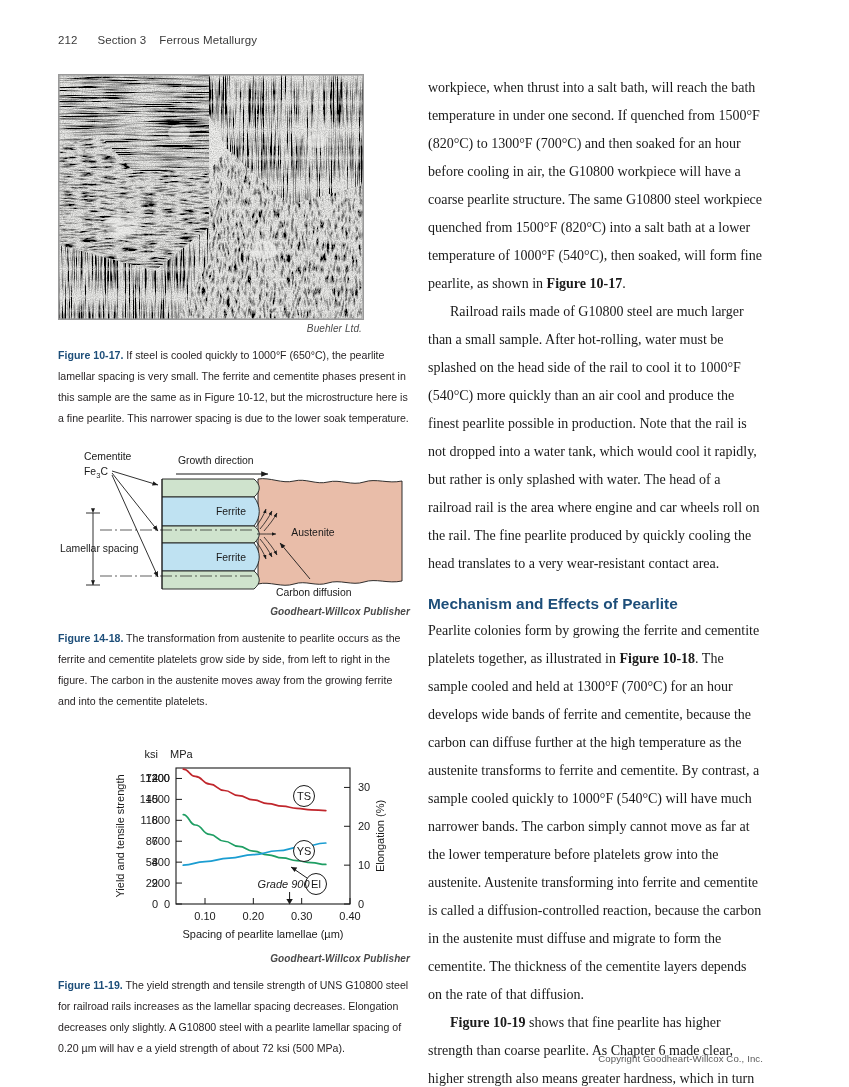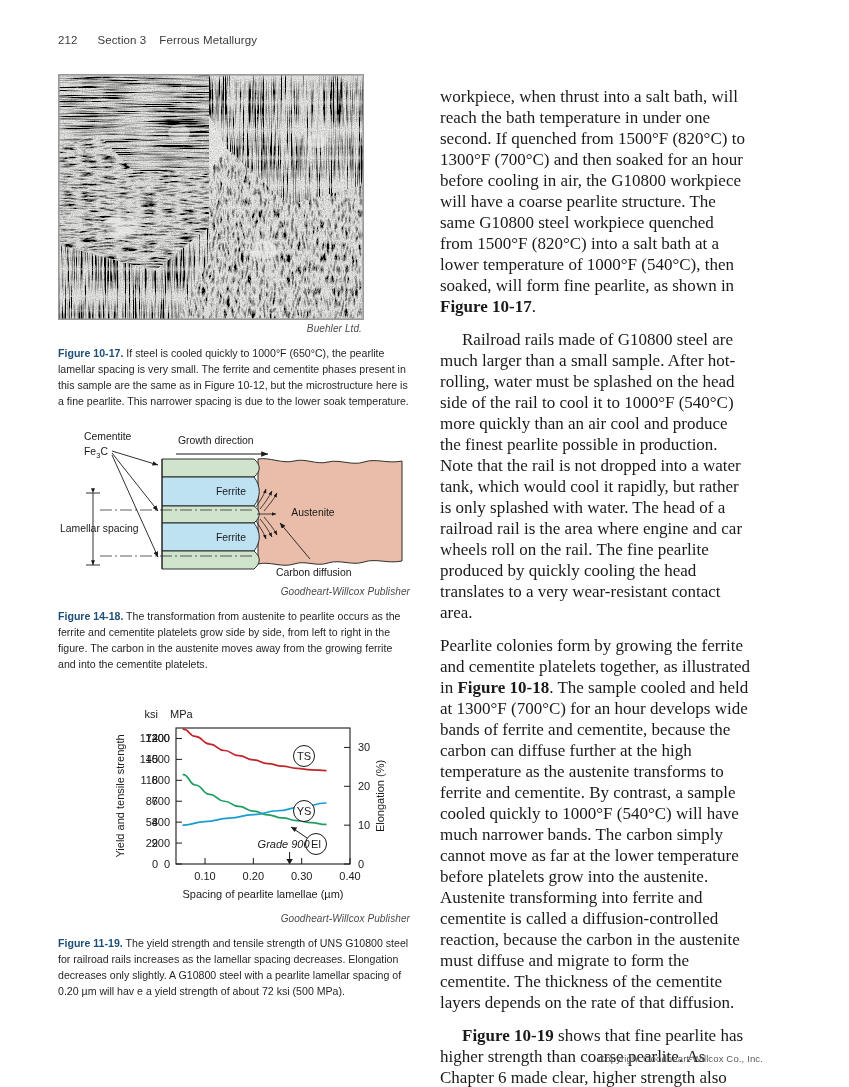--- a/index.html
+++ b/index.html
@@ -37,41 +37,41 @@
   .credit {
     font-family:"Liberation Sans", sans-serif;
     font-style:italic;
     font-size:10px;
     color:#4a4a4a;
     text-align:right;
     width:304px;
     margin-top:3px;
     letter-spacing:.1px;
   }
-  .credit.wide { width:352px; }
+  .credit.wide { width:352px;font-weight:bold; }
 
   
   .caption {
     font-family:"Liberation Sans", sans-serif;
     font-size:10.6px;
-    line-height:16px;
+    line-height:21px;
     color:#231f20;
     width:352px;
     margin-top:11px;
     text-align:left;
   }
   .caption b { color:#1d4e79; font-weight:bold; }
 
   
   .body-p {
     font-family:"Liberation Serif", serif;
-    font-size:17px;
-    line-height:21px;
+    font-size:14px;
+    line-height:28px;
     text-align:left;
-    margin:12px;
+    margin:0;
     color:#1a1a1a;
   }
   .body-p + .body-p { text-indent:22px; }
   .body-p b { font-weight:bold; }
 
   .sec-head {
     font-family:"Liberation Sans", sans-serif;
     font-weight:bold;
     font-size:15.4px;
     color:#1d4e79;
@@ -323,20 +323,21 @@
     <div class="caption">
       <b>Figure 11-19.</b><span> The yield strength and tensile strength of UNS G10800 steel for railroad rails increases as the lamellar spacing decreases. Elongation decreases only slightly. A G10800 steel with a pearlite lamellar spacing of 0.20 µm will hav e a yield strength of about 72 ksi (500 MPa).</span>
     </div>
   </div>
 
   <div class="col-right">
     <div id="rc-before">
         <p class="body-p" style="text-indent: 0px;"><span>workpiece, when thrust into a salt bath, will reach the bath temperature in under one second. If quenched from 1500°F (820°C) to 1300°F (700°C) and then soaked for an hour before cooling in air, the G10800 workpiece will have a coarse pearlite structure. The same G10800 steel workpiece quenched from 1500°F (820°C) into a salt bath at a lower temperature of 1000°F (540°C), then soaked, will form fine pearlite, as shown in </span><b>Figure 10-17</b><span>.</span></p>
         <p class="body-p" style="text-indent: 22px;"><span>Railroad rails made of G10800 steel are much larger than a small sample. After hot-rolling, water must be splashed on the head side of the rail to cool it to 1000°F (540°C) more quickly than an air cool and produce the finest pearlite possible in production. Note that the rail is not dropped into a water tank, which would cool it rapidly, but rather is only splashed with water. The head of a railroad rail is the area where engine and car wheels roll on the rail. The fine pearlite produced by quickly cooling the head translates to a very wear-resistant contact area.</span></p>
       </div>
+    <h2 class="sec-head">Mechanism and Effects of Pearlite</h2>
     <div id="rc-after">
         <p class="body-p" style="text-indent: 0px;"><span>Pearlite colonies form by growing the ferrite and cementite platelets together, as illustrated in </span><b>Figure 10-18</b><span>. The sample cooled and held at 1300°F (700°C) for an hour develops wide bands of ferrite and cementite, because the carbon can diffuse further at the high temperature as the austenite transforms to ferrite and cementite. By contrast, a sample cooled quickly to 1000°F (540°C) will have much narrower bands. The carbon simply cannot move as far at the lower temperature before platelets grow into the austenite. Austenite transforming into ferrite and cementite is called a diffusion-controlled reaction, because the carbon in the austenite must diffuse and migrate to form the cementite. The thickness of the cementite layers depends on the rate of that diffusion.</span></p>
         <p class="body-p" style="text-indent: 22px;"><b>Figure 10-19</b><span> shows that fine pearlite has higher strength than coarse pearlite. As Chapter 6 made clear, higher strength also means greater hardness, which in turn means greater wear resistance. As mentioned, you can change the lamellar spacing of pearlite by cooling the steel to 1000°F (540°C) quickly and then cooling more slowly. This cooling path increases the hardness and tensile strength, yet retains much of the impact strength of the alloy.</span></p>
       </div>
   </div>
 
   <div class="copyright">Copyright Goodheart-Willcox Co., Inc.</div>
 </div>
 
 </body></html>

